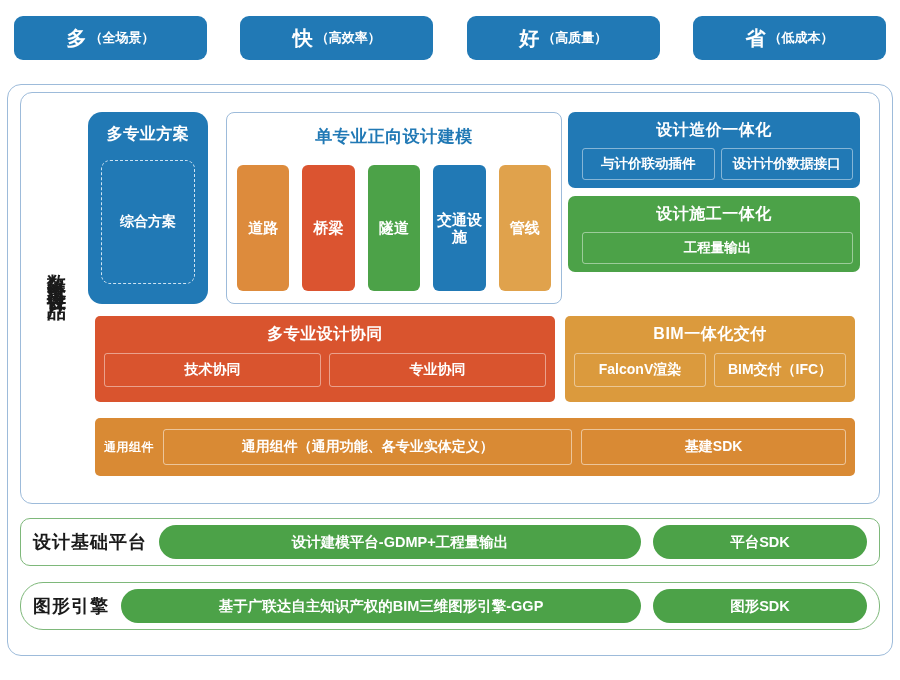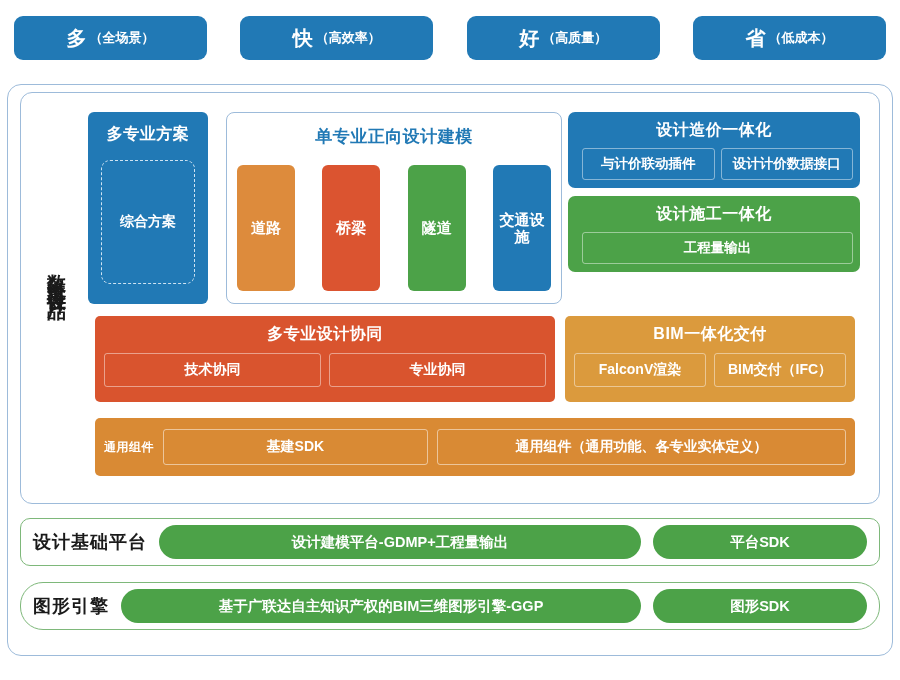--- a/index.html
+++ b/index.html
@@ -46,21 +46,21 @@
     position:absolute;left:40px;top:130px;width:34px;height:290px;
     display:flex;align-items:center;justify-content:center;
     font-size:19px;font-weight:bold;color:#1a1a1a;
     writing-mode:vertical-rl;letter-spacing:4px;
     line-height:1;
   }
 
   
   .multi-scheme{
     position:absolute;left:88px;top:112px;width:120px;height:192px;
-    background:#2179B5;border-radius:6px;box-sizing:border-box;
+    background:#2179B5;border-radius:14px;box-sizing:border-box;
     padding-top:12px;
   }
   .multi-scheme .title{
     color:#fff;font-size:16px;font-weight:bold;text-align:center;letter-spacing:0.5px;
   }
   .dashed-box{
     position:absolute;left:13px;top:48px;width:94px;height:124px;
     border:1.6px dashed #cfe3f2;border-radius:9px;box-sizing:border-box;
     display:flex;align-items:center;justify-content:center;
     color:#fff;font-size:14px;font-weight:bold;
@@ -189,20 +189,23 @@
         <span>道路</span>
       </div>
       <div class="disc" style="background: rgb(219, 84, 48);">
         <span>桥梁</span>
       </div>
       <div class="disc" style="background: rgb(76, 162, 72);">
         <span>隧道</span>
       </div>
       <div class="disc" style="background: rgb(33, 121, 181);">
         <span>交通设施</span>
+      </div>
+      <div class="disc" style="background: rgb(224, 162, 76);">
+        <span>管线</span>
       </div>
     </div>
   </div>
 
   <div class="right-col">
     <div class="rc-card" style="background: rgb(33, 121, 181);">
       <div class="title">设计造价一体化</div>
       <div class="rc-subs">
         <div class="rc-sub">与计价联动插件</div>
         <div class="rc-sub">设计计价数据接口</div>
@@ -228,22 +231,22 @@
       <div class="r2-title">BIM一体化交付</div>
       <div class="r2-subs">
         <div class="r2-sub">FalconV渲染</div>
         <div class="r2-sub">BIM交付（IFC）</div>
       </div>
     </div>
   </div>
 
   <div class="comp-row" style="background: rgb(217, 138, 52);">
     <div class="comp-label">通用组件</div>
+    <div class="comp-box wide">通用组件（通用功能、各专业实体定义）</div>
     <div class="comp-box narrow">基建SDK</div>
-    <div class="comp-box wide">通用组件（通用功能、各专业实体定义）</div>
   </div>
 
   <div class="plat plat1">
     <div class="plat-label">设计基础平台</div>
     <div class="pill main" style="background: rgb(76, 162, 72);">设计建模平台-GDMP+工程量输出</div>
     <div class="pill sdk" style="background: rgb(76, 162, 72);">平台SDK</div>
   </div>
 
   <div class="plat plat2">
     <div class="plat-label">图形引擎</div>

